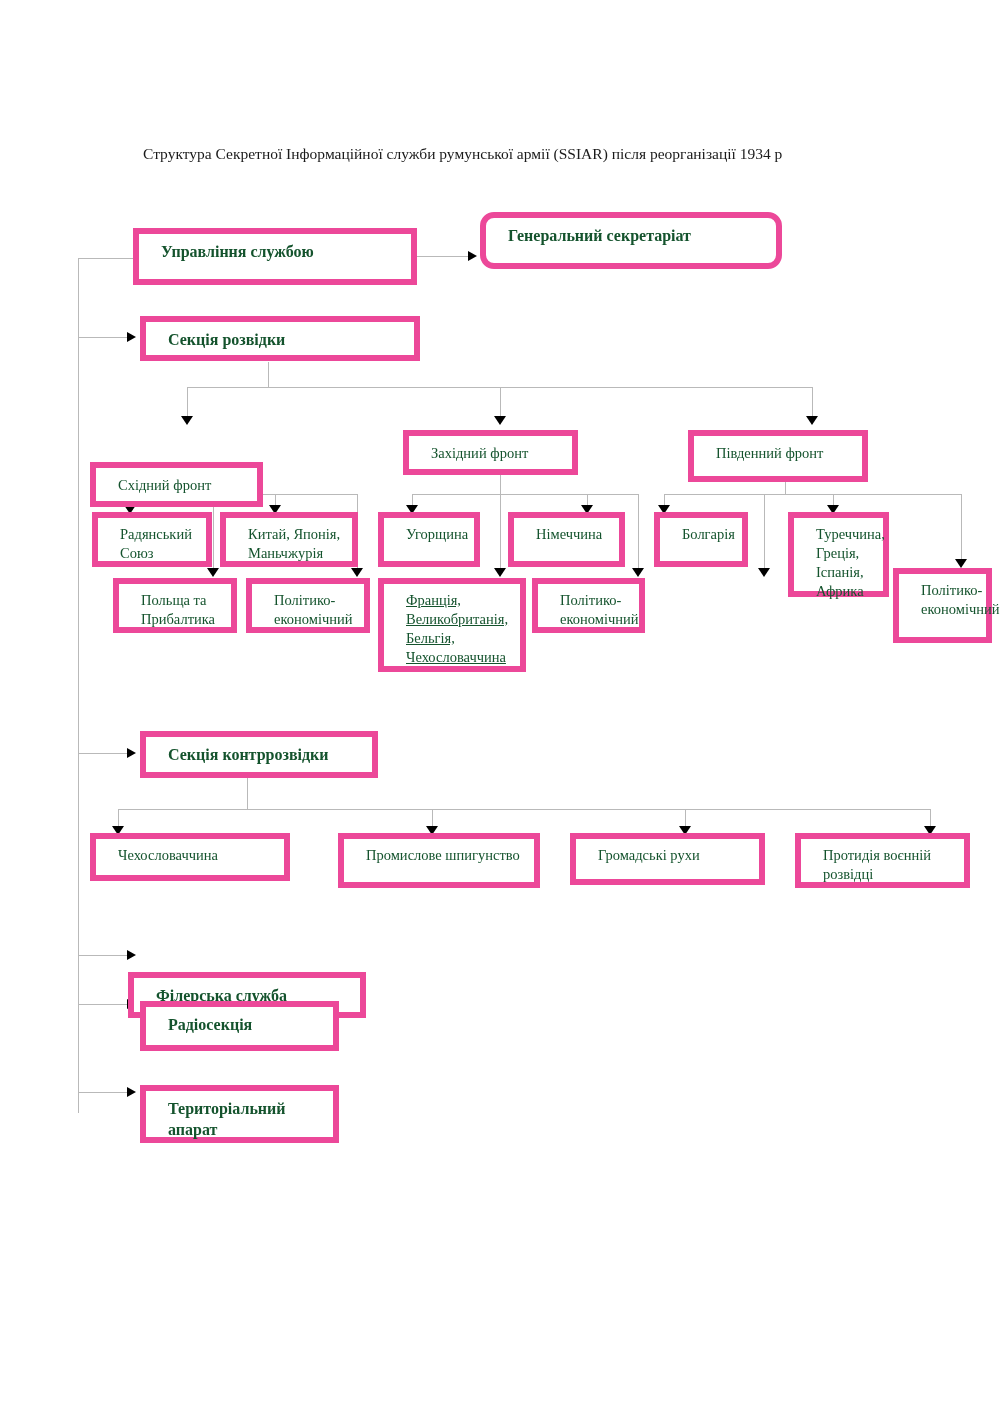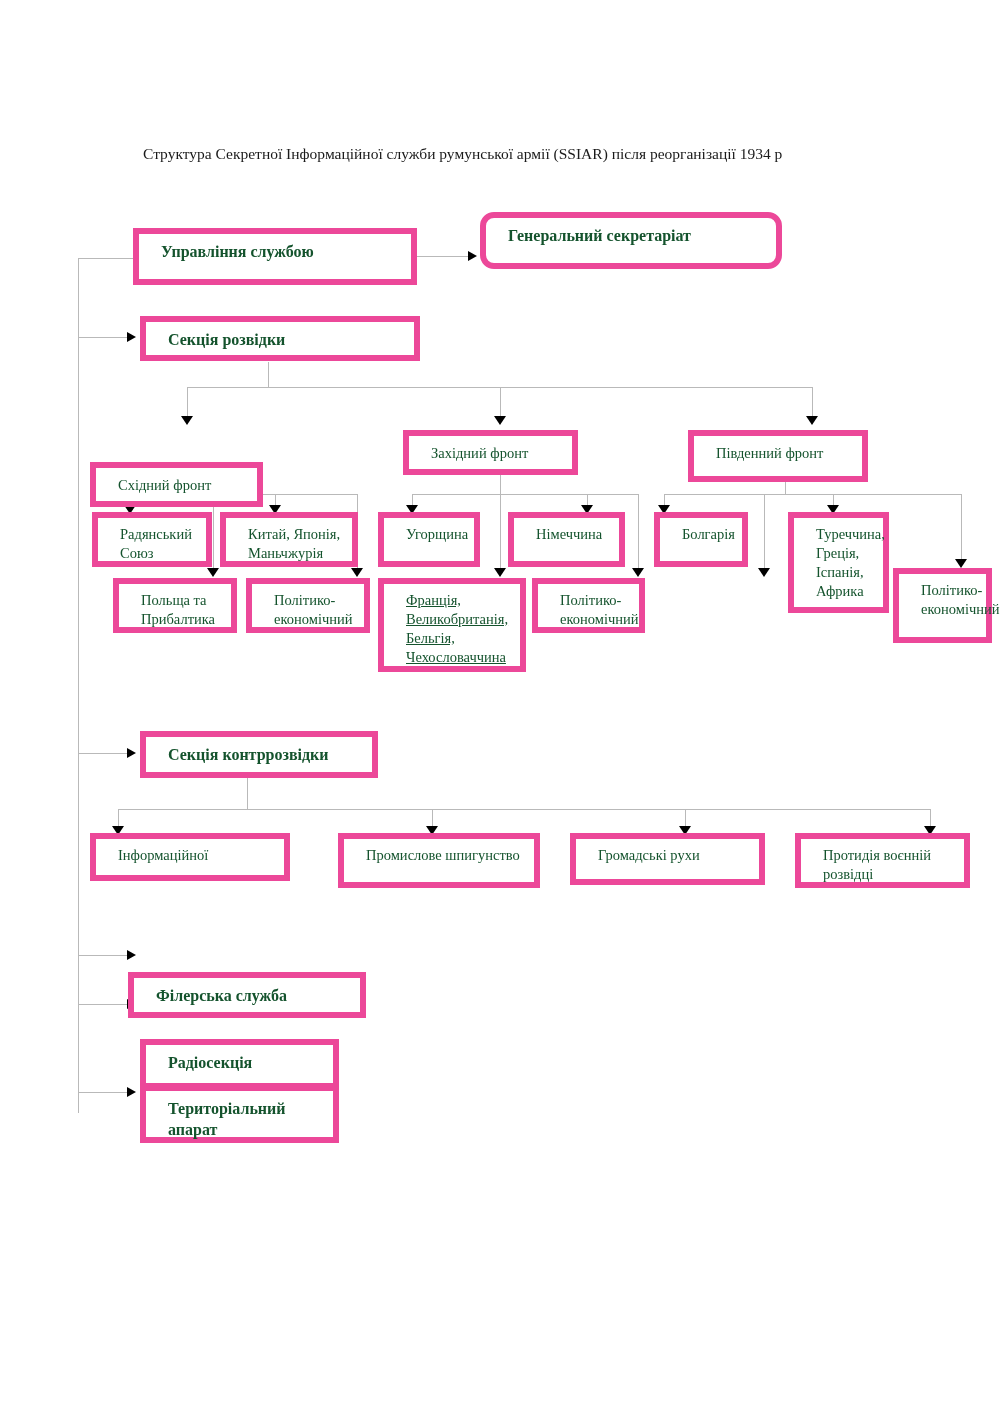--- a/index.html
+++ b/index.html
@@ -153,34 +153,34 @@
   <div class="node tight" style="left:378px; top:512px; width:102px; height:55px;">Угорщина</div>
 
   <div class="node tight" style="left:508px; top:512px; width:117px; height:55px;">Німеччина</div>
 
   <div class="node tight" style="left:378px; top:578px; width:148px; height:94px;text-decoration:underline;">Франція, Великобританія, Бельгія, Чехословаччина</div>
 
   <div class="node tight" style="left:532px; top:578px; width:113px; height:55px;">Політико-економічний</div>
 
   <div class="node tight" style="left:654px; top:512px; width:94px;  height:55px;">Болгарія</div>
 
-  <div class="node tight" style="left:788px; top:512px; width:101px; height:101px;">Туреччина, Греція, Іспанія, Африка</div>
+  <div class="node tight" style="left:788px; top:512px; width:101px; height:85px;">Туреччина, Греція, Іспанія, Африка</div>
 
 
   <div class="node tight" style="left:893px; top:568px; width:99px;  height:75px;">Політико-економічний</div>
 
   <div class="node bold" style="left:140px; top:731px; width:238px; height:47px;">Секція контррозвідки</div>
 
-  <div class="node tight" style="left:90px;  top:833px; width:200px; height:48px;">Інформаційної</div>
+  <div class="node tight" style="left:90px;  top:833px; width:200px; height:48px;">Чехословаччина</div>
 
   <div class="node tight" style="left:338px; top:833px; width:202px; height:55px;">Промислове шпигунство</div>
 
   <div class="node tight" style="left:570px; top:833px; width:195px; height:52px;">Громадські рухи</div>
 
   <div class="node tight" style="left:795px; top:833px; width:175px; height:55px;">Протидія воєнній розвідці</div>
 
   <div class="node bold" style="left:128px; top:932px; width:238px; height:46px;margin-top:40px;">Філерська служба</div>
 
-  <div class="node bold" style="left:140px; top:1001px; width:199px; height:50px;margin-top:38px;">Радіосекція</div>
+  <div class="node bold" style="left:140px; top:1001px; width:199px; height:50px;">Радіосекція</div>
 
   <div class="node bold" style="left:140px; top:1085px; width:199px; height:58px;">Територіальний апарат</div>
 
 </div>
 
 </body></html>

